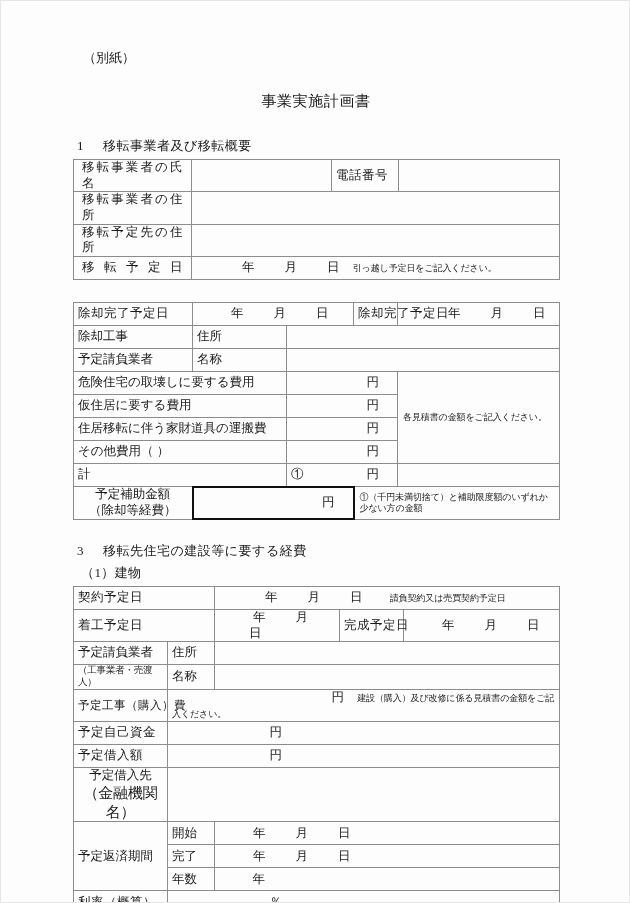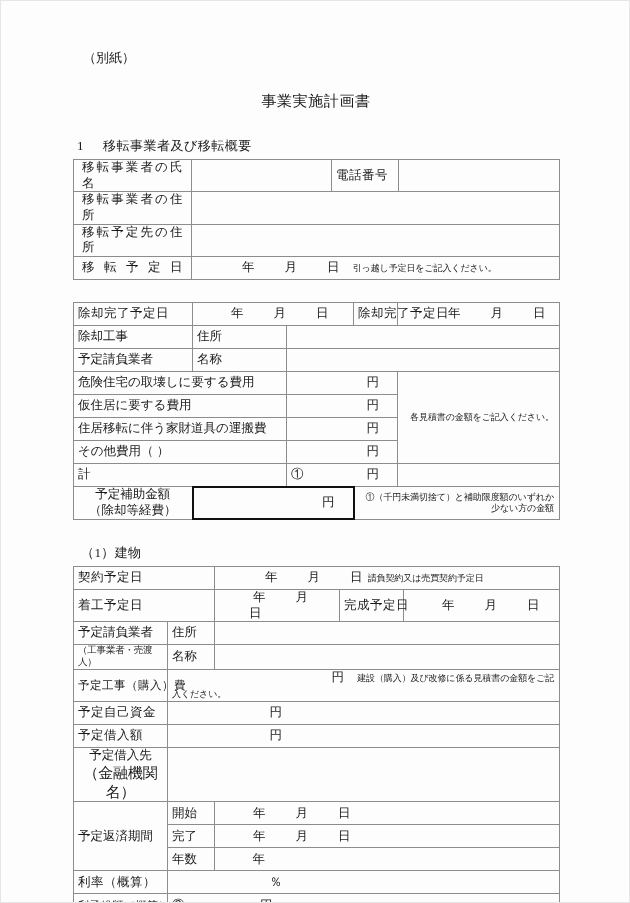--- a/index.html
+++ b/index.html
@@ -94,21 +94,21 @@
   .twoline .small {
     font-size: 15px;
     letter-spacing: -0.2px;
   }
   .note {
     font-size: 9px;
     line-height: 1.6;
     letter-spacing: -0.1px;
     color: #1a1a1a;
   }
-  .note-pad { padding: 3px 5px !important; vertical-align: middle; text-align: right; }
+  .note-pad { padding: 3px 5px !important; vertical-align: middle; }
   .ymd {
     display: inline-block;
   }
   .ymd .y { margin-left: 46px; }
   .ymd .m { margin-left: 30px; }
   .ymd .d { margin-left: 30px; }
   .ymd-narrow .y { margin-left: 34px; }
   .yen-right { padding-right: 18px !important; text-align: right; }
   .circ { float: left; }
   .thickbox {
@@ -227,37 +227,40 @@
             <div>（除却等経費）</div>
           </td>
           <td colspan="2" class="thickbox yen-right"><span>円</span></td>
           <td colspan="2" class="note note-pad">①（千円未満切捨て）と補助限度額のいずれか少ない方の金額</td>
         </tr>
       </tbody>
     </table>
 
     <div class="gap"></div>
 
+    <div class="sec-head">
+      <span class="num">3</span><span>移転先住宅の建設等に要する経費</span>
+    </div>
     <div class="sub-head">（1）建物</div>
 
     <table class="form">
       <colgroup>
         <col style="width:94px">
           <col style="width:47px">
           <col style="width:72px">
           <col style="width:53px">
           <col style="width:64px">
           <col style="width:156px">
       </colgroup>
       <tbody>
         <tr>
           <td colspan="2" class="hcell">契約予定日</td>
           <td colspan="4" class="lcell">
             <span class="ymd"><span class="y">年</span><span class="m">月</span><span class="d">日</span></span>
-            <span class="note" style="margin-left:2px">請負契約又は売買契約予定日</span>
+            <span class="note" style="margin-left:24px">請負契約又は売買契約予定日</span>
           </td>
         </tr>
         <tr>
           <td colspan="2" class="hcell">着工予定日</td>
           <td colspan="2" class="lcell">
             <span class="ymd ymd-narrow"><span class="y">年</span><span class="m">月</span><span class="d">日</span></span>
           </td>
           <td class="hcell nowrap">完成予定日</td>
           <td class="lcell">
             <span class="ymd ymd-narrow"><span class="y">年</span><span class="m">月</span><span class="d">日</span></span>

